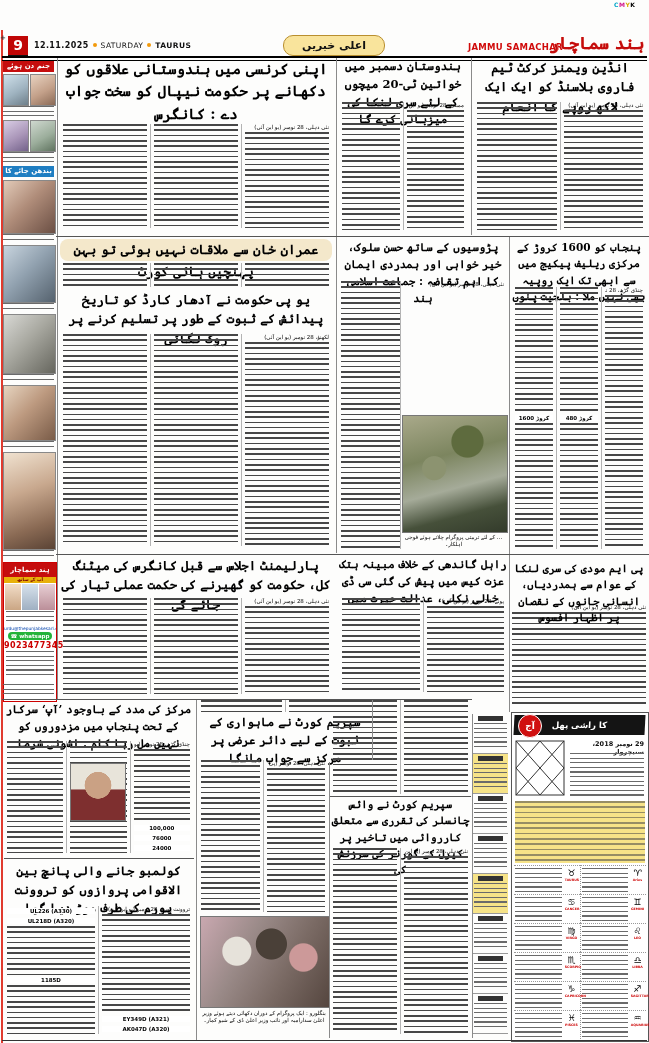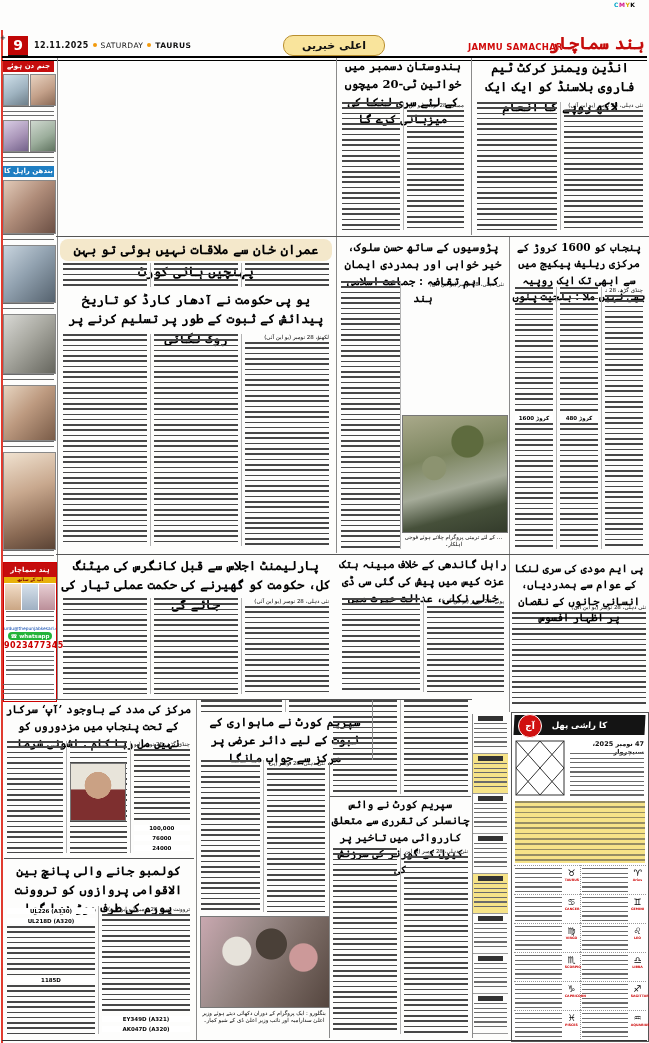--- a/index.html
+++ b/index.html
@@ -95,21 +95,21 @@
   </div>
   <div class="abs" style="left:2px;top:56px;width:645px;height:2px;border-top:2px solid #000;border-bottom:1px solid #000"></div>
 
   <div class="sb-hdr" style="top:61px;background:#c50d0d">جنم دن ہوئے</div>
   <div class="sb-photo" style="left:3px;top:74px;width:24px;height:30px;background:linear-gradient(150deg,#cfe0ea,#9fb3c0 55%,#6e7f8a)"></div>
   <div class="sb-photo" style="left:30px;top:74px;width:24px;height:30px;background:linear-gradient(150deg,#e8d2c0,#c3a089 55%,#8a6a56)"></div>
   <div class="sb-cap greek lt" style="top:106px;height:12px"></div>
   <div class="sb-photo" style="left:3px;top:120px;width:24px;height:30px;background:linear-gradient(150deg,#d9cde4,#a995b8 55%,#73628a)"></div>
   <div class="sb-photo" style="left:30px;top:120px;width:24px;height:30px;background:linear-gradient(150deg,#cfd8cf,#9cae9c 55%,#5f735f)"></div>
   <div class="sb-cap greek lt" style="top:152px;height:12px"></div>
-  <div class="sb-hdr" style="top:166px;background:#1f7ec2">بندھن راہل کا</div>
+  <div class="sb-hdr" style="top:166px;background:#1f7ec2">بندھن جائے کا</div>
   <div class="sb-photo" style="left:3px;top:180px;width:51px;height:52px;background:linear-gradient(135deg,#e2cab8,#b08d7a 45%,#6b4f44)"></div>
   <div class="sb-cap greek lt" style="top:234px;height:9px"></div>
   <div class="sb-photo" style="left:3px;top:245px;width:51px;height:56px;background:linear-gradient(135deg,#c8d4de,#92a2b0 45%,#55626e)"></div>
   <div class="sb-cap greek lt" style="top:303px;height:9px"></div>
   <div class="sb-photo" style="left:3px;top:314px;width:51px;height:58px;background:linear-gradient(135deg,#d8d8d4,#a8a8a0 45%,#66665e)"></div>
   <div class="sb-cap greek lt" style="top:374px;height:9px"></div>
   <div class="sb-photo" style="left:3px;top:385px;width:51px;height:54px;background:linear-gradient(135deg,#e6d4c0,#bd9a80 45%,#7a5c48)"></div>
   <div class="sb-cap greek lt" style="top:441px;height:9px"></div>
   <div class="sb-photo" style="left:3px;top:452px;width:51px;height:96px;background:linear-gradient(160deg,#f0e2d0,#c8a88e 40%,#8a6a54 75%,#5a4335)"></div>
   <div class="sb-cap greek lt" style="top:550px;height:9px"></div>
@@ -123,20 +123,35 @@
       <i style="background:linear-gradient(#e8cfd4,#bb8f99)"></i>
     </div>
     <div class="greek lt" style="height:14px;margin:1px 2px"></div>
     <div class="ad-mail">urdu@thepunjabkesari.com</div>
     <div class="wapill">whatsapp</div>
     <div class="ad-phone">9023477345</div>
     <div class="greek lt" style="height:24px;margin:1px 2px"></div>
   </div>
   <div class="sb-cap greek lt" style="top:684px;height:12px"></div>
 
+  <section class="abs" style="left:60px;top:58px;width:272px;height:177px">
+    <h2 class="hl" style="font-size:14.5px;height:66px">اپنی کرنسی میں ہندوستانی علاقوں کو دکھانے پر حکومت نیپال کو سخت جواب دے : کانگرس</h2>
+    <div class="cols" style="height:104px">
+      <div class="c">
+          <div class="dl">نئی دہلی، 28 نومبر (یو این آئی)</div>
+          <div class="fill greek"></div>
+        </div>
+      <div class="c">
+          <div class="fill greek"></div>
+        </div>
+      <div class="c">
+          <div class="fill greek"></div>
+        </div>
+    </div>
+  </section>
 
   <section class="abs" style="left:339px;top:58px;width:128px;height:177px">
     <h2 class="hl" style="font-size:11.5px;height:44px">ہندوستان دسمبر میں خواتین ٹی-20 میچوں کے لئے سری لنکا کی میزبانی کرے گا</h2>
     <div class="cols" style="height:128px">
       <div class="c">
           <div class="dl">ممبئی، 28 نومبر (یو این آئی)</div>
           <div class="fill greek"></div>
         </div>
       <div class="c">
           <div class="fill greek"></div>
@@ -383,21 +398,21 @@
 
   <div class="horo">
     <div class="hbanner">کا راشی پھل</div>
     <div class="hlogo">آج</div>
     <svg class="abs" style="left:3px;top:27px" width="50" height="56" viewBox="0 0 50 56">
       <rect x="1" y="1" width="48" height="54" fill="none" stroke="#333" stroke-width="1"></rect>
       <line x1="1" y1="1" x2="49" y2="55" stroke="#333"></line>
       <line x1="49" y1="1" x2="1" y2="55" stroke="#333"></line>
       <polygon points="25,1 49,28 25,55 1,28" fill="none" stroke="#333"></polygon>
     </svg>
-    <div class="hdateline">47 نومبر 2025، سنیچروار</div>
+    <div class="hdateline">29 نومبر 2018، سنیچروار</div>
     <div class="abs greek lt" style="left:58px;top:40px;width:74px;height:44px"></div>
     <div class="yellowblk">
       <div class="greek" style="height:100%;opacity:.55"></div>
     </div>
     <div class="zgrid">
       <div class="zcell">
           <span class="zico">
             <span class="sym">♈</span>
             <span class="znm">Aries</span>
           </span>

